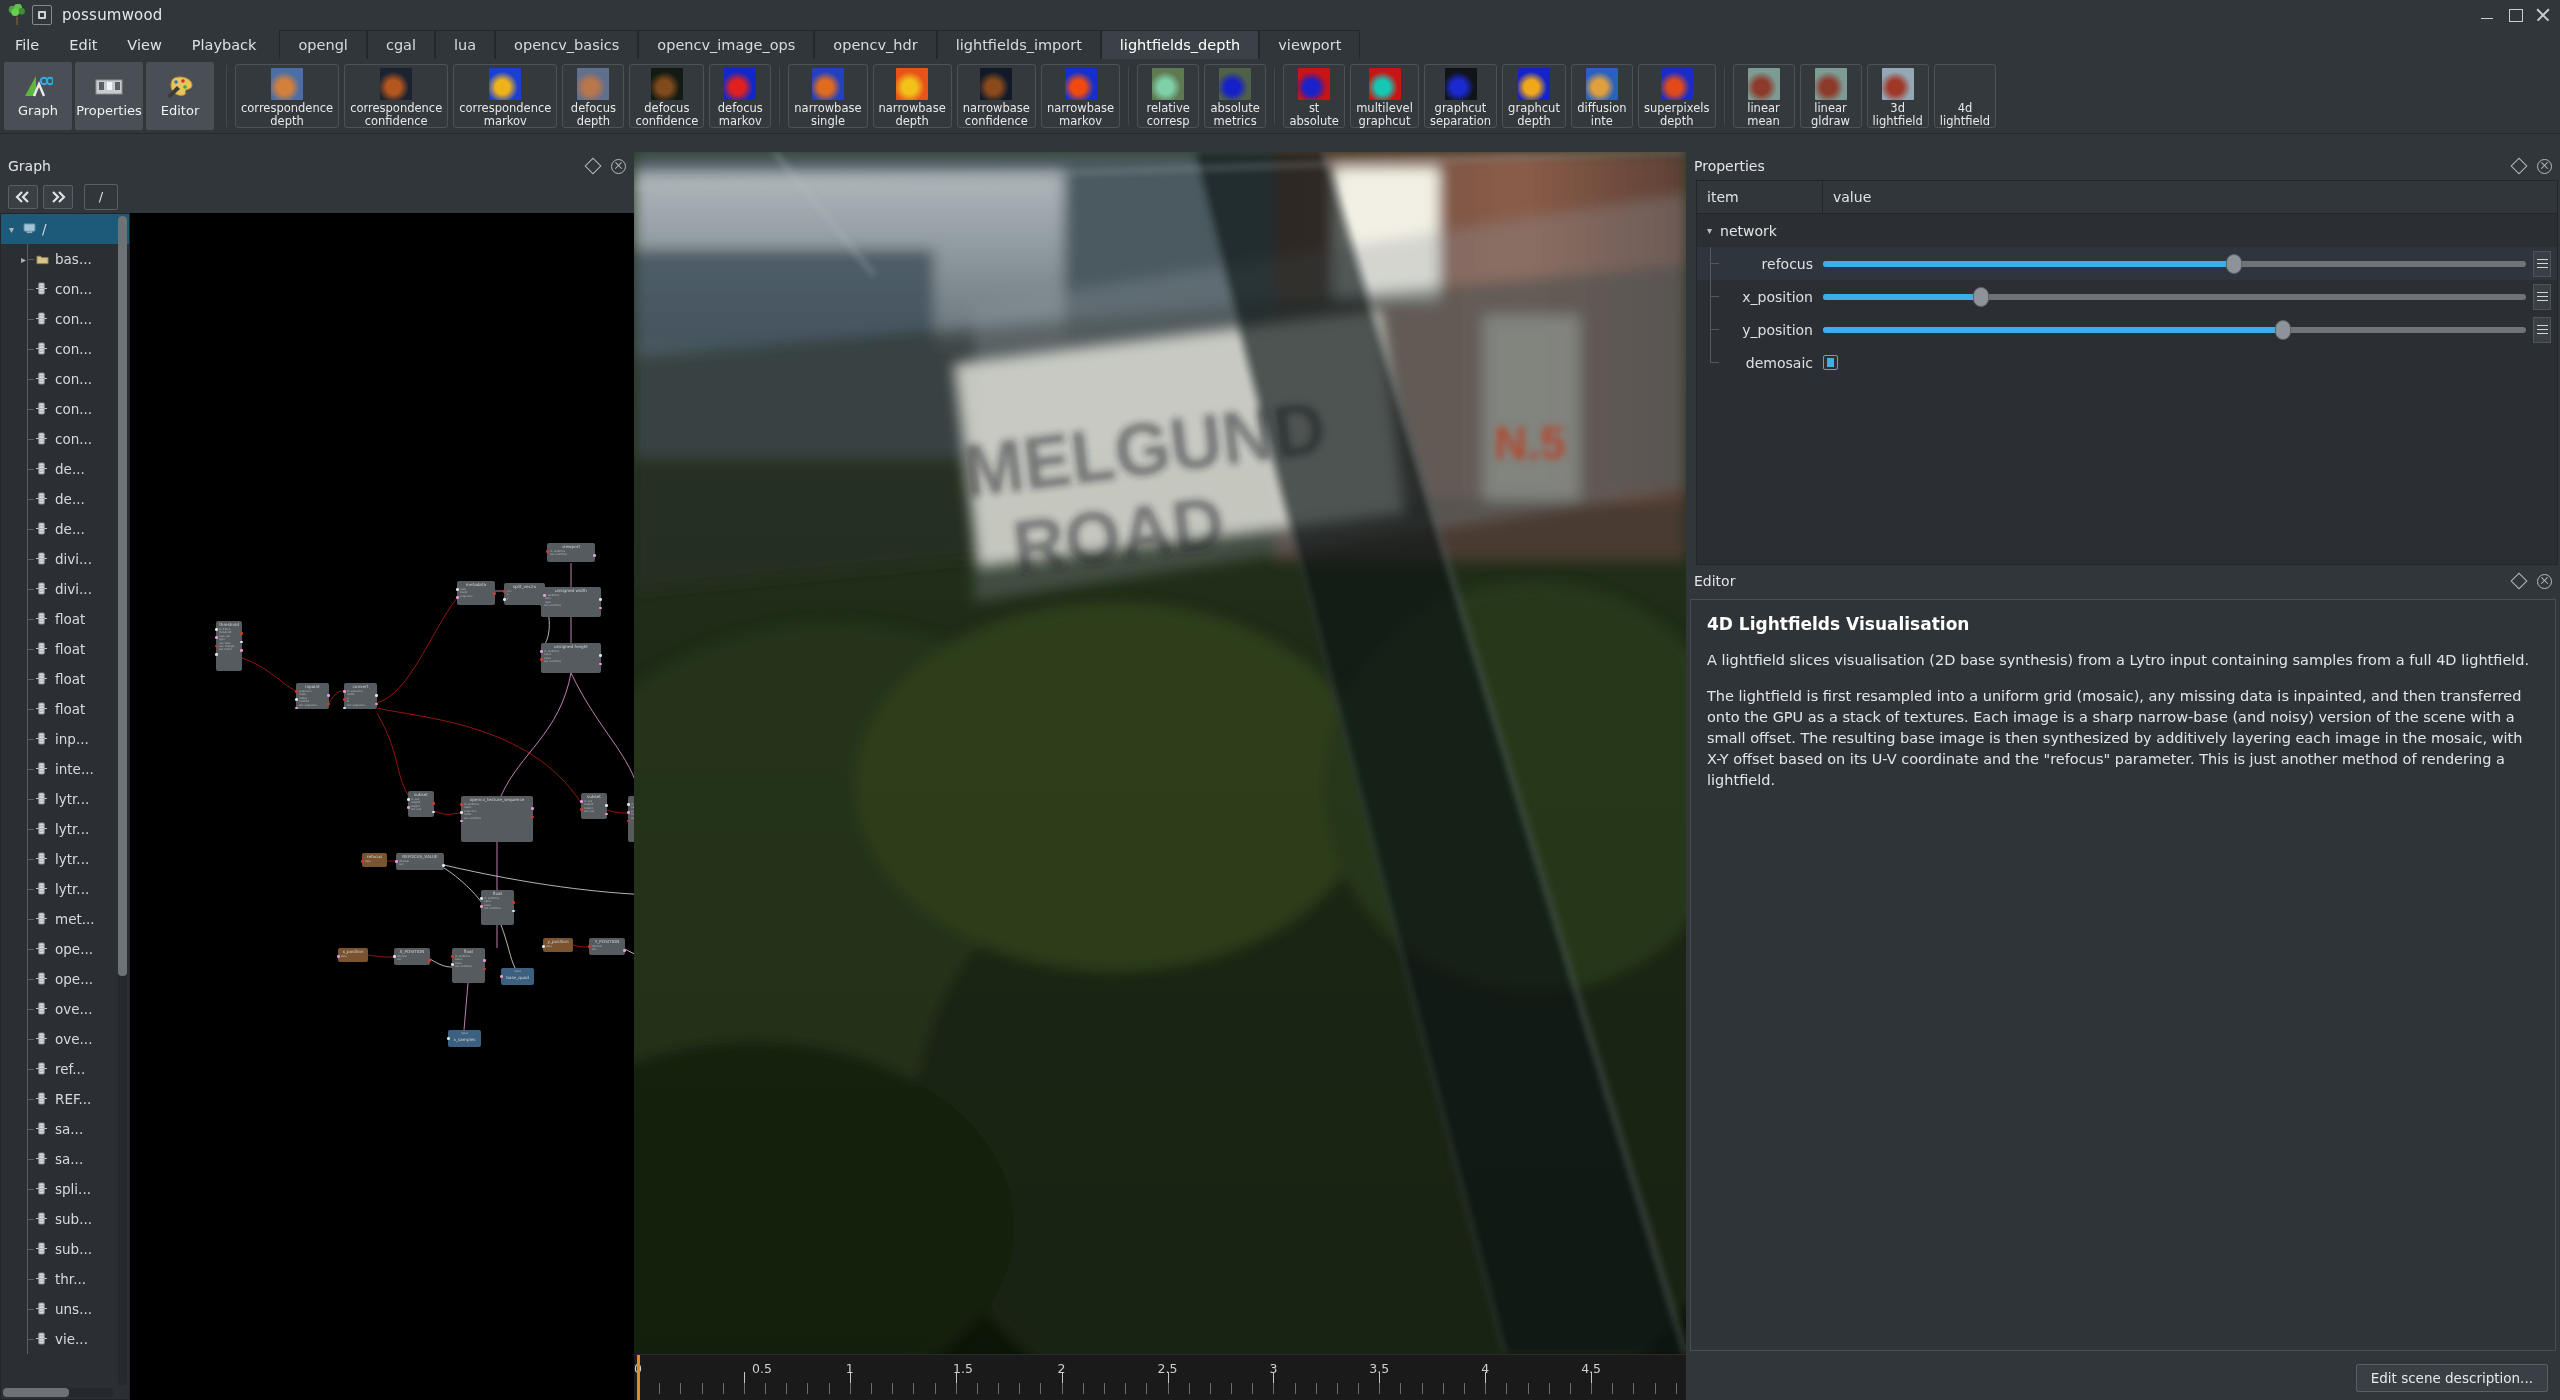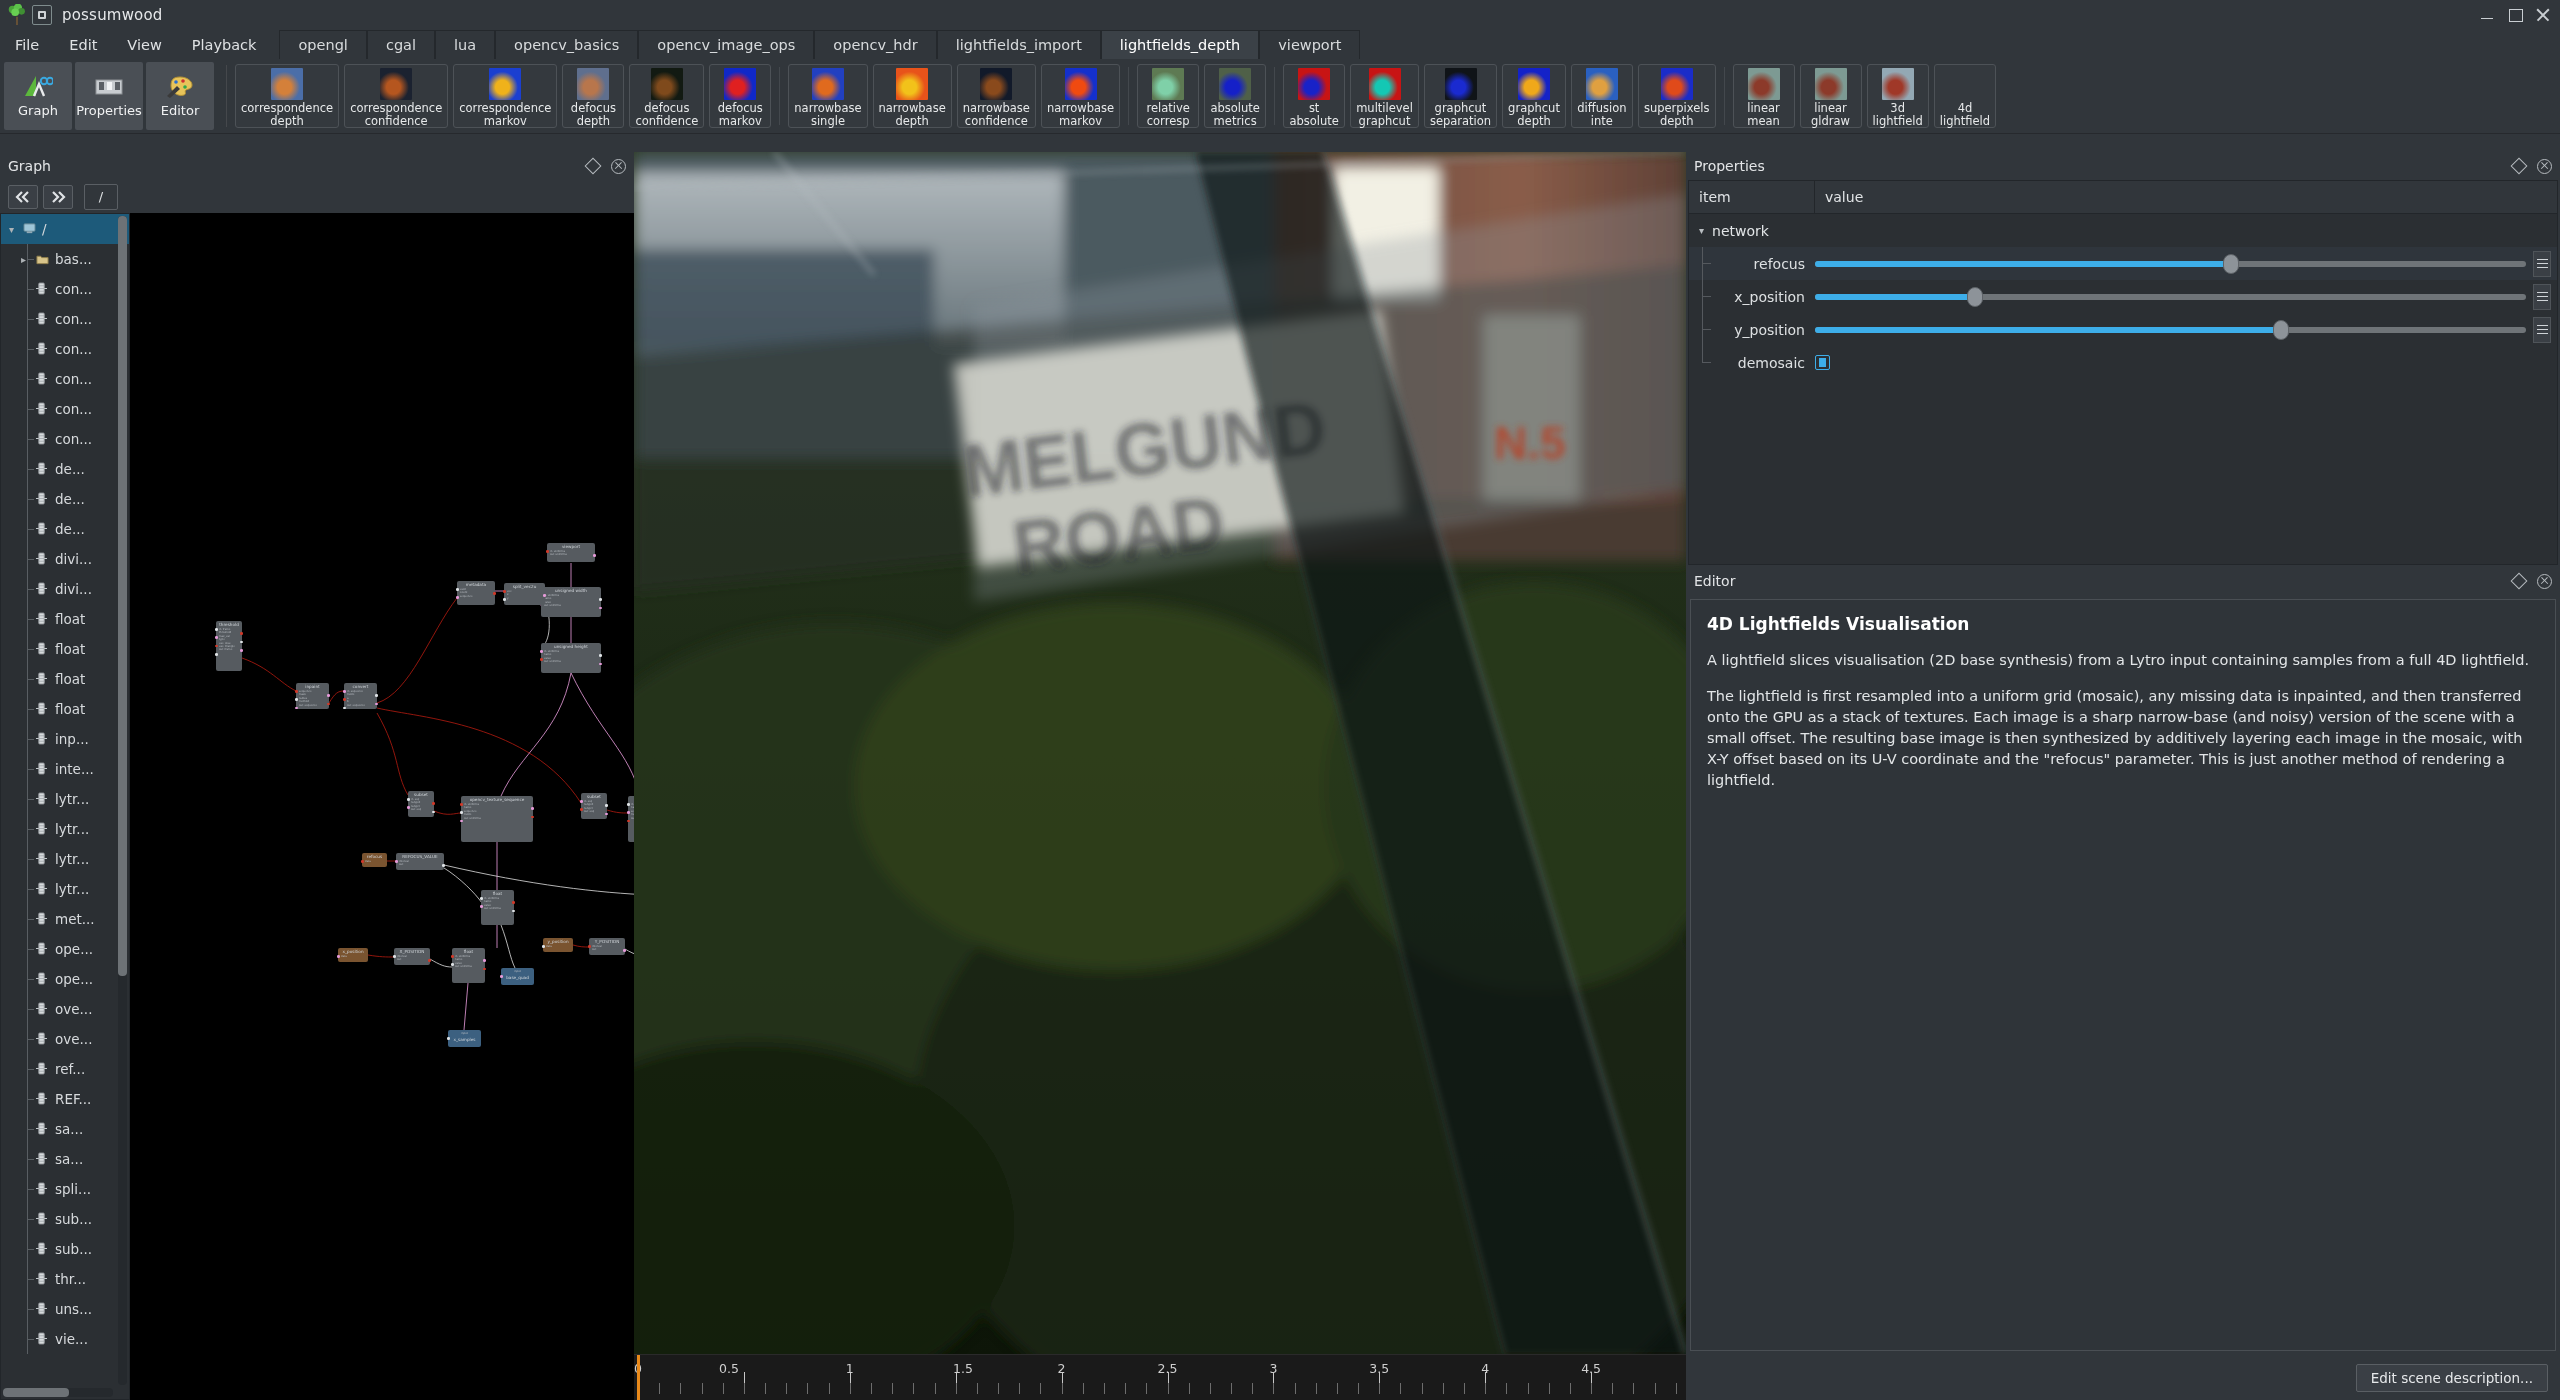--- a/index.html
+++ b/index.html
@@ -124,21 +124,21 @@
   #timeline { height:46px; background:#1a1a1a; position:relative; border-top:1px solid #2a2a2a;}
   #timeline .tick { position:absolute; bottom:6px; width:1px; background:#6d6d6d;}
   #timeline .tick.major { height:22px; background:#c8c8c8;}
   #timeline .tick.minor { height:11px; }
   #timeline .tlab { position:absolute; top:6px; font-size:12.5px; color:#cfcfcf; transform:translateX(-50%);}
   #playhead { position:absolute; left:3px; top:0; bottom:0; width:3px; background:#e8891a; }
 
   
   #rightdock { flex:1; display:flex; flex-direction:column; background:#31363b; }
   #propspanel { height:415px; display:flex; flex-direction:column; }
-  .panel-frame { flex:1; background:#2b2f33; border:1px solid #22262a; margin:0 2px 2px 2px; display:flex; flex-direction:column; min-height:0;}
+  .panel-frame { flex:1; background:#2b2f33; border:1px solid #22262a; margin:0 2px 2px 10px; display:flex; flex-direction:column; min-height:0;}
   .prop-head { display:flex; height:33px; border-bottom:1px solid #22262a; background:#31363b; }
   .prop-head .col { font-size:14px; color:#e0e3e5; display:flex; align-items:center; padding:0 10px;}
   .prop-head .col.c1 { width:126px; border-right:1px solid #22262a;}
   .prop-rows { flex:1; overflow:hidden; }
   .prow { height:33px; display:flex; align-items:center; position:relative; }
   .prow.group { font-size:14px; color:#e2e5e7; padding-left:10px; }
   .prow.group .caret { margin-right:8px; font-size:10px; color:#b9bec2;}
   .prow.param { padding-left:30px; }
   .prow.param.alt { background:#2f353c; }
   .prow .pname { width:96px; font-size:14px; color:#dde0e2; text-align:right; padding-right:10px; flex:0 0 auto;}
@@ -943,21 +943,21 @@
         <path d="M560 0 L870 1175" stroke="#6e7a7e" stroke-width="3" opacity="0.35" filter="url(#blurMed)"></path>
         <path d="M0 35 L1052 0" stroke="#aeb6ba" stroke-width="3" opacity="0.45" filter="url(#blurMed)"></path>
         <path d="M140 0 L240 120" stroke="#b8c0c4" stroke-width="3" opacity="0.5" filter="url(#blurMed)"></path>
       </svg>
     </div>
     <div id="timeline">
       <div id="ticks">
           <div class="tick major" style="left: 4px;"></div>
           <div class="tlab" style="left: 4px;">0</div>
           <div class="tick major" style="left: 109.9px;"></div>
-          <div class="tlab" style="left: 95px;">0.5</div>
+          <div class="tlab" style="left: 128px;">0.5</div>
           <div class="tick major" style="left: 215.8px;"></div>
           <div class="tlab" style="left: 215.8px;">1</div>
           <div class="tick major" style="left: 321.7px;"></div>
           <div class="tlab" style="left: 329px;">1.5</div>
           <div class="tick major" style="left: 427.6px;"></div>
           <div class="tlab" style="left: 427.6px;">2</div>
           <div class="tick major" style="left: 533.5px;"></div>
           <div class="tlab" style="left: 533.5px;">2.5</div>
           <div class="tick major" style="left: 639.4px;"></div>
           <div class="tlab" style="left: 639.4px;">3</div>

